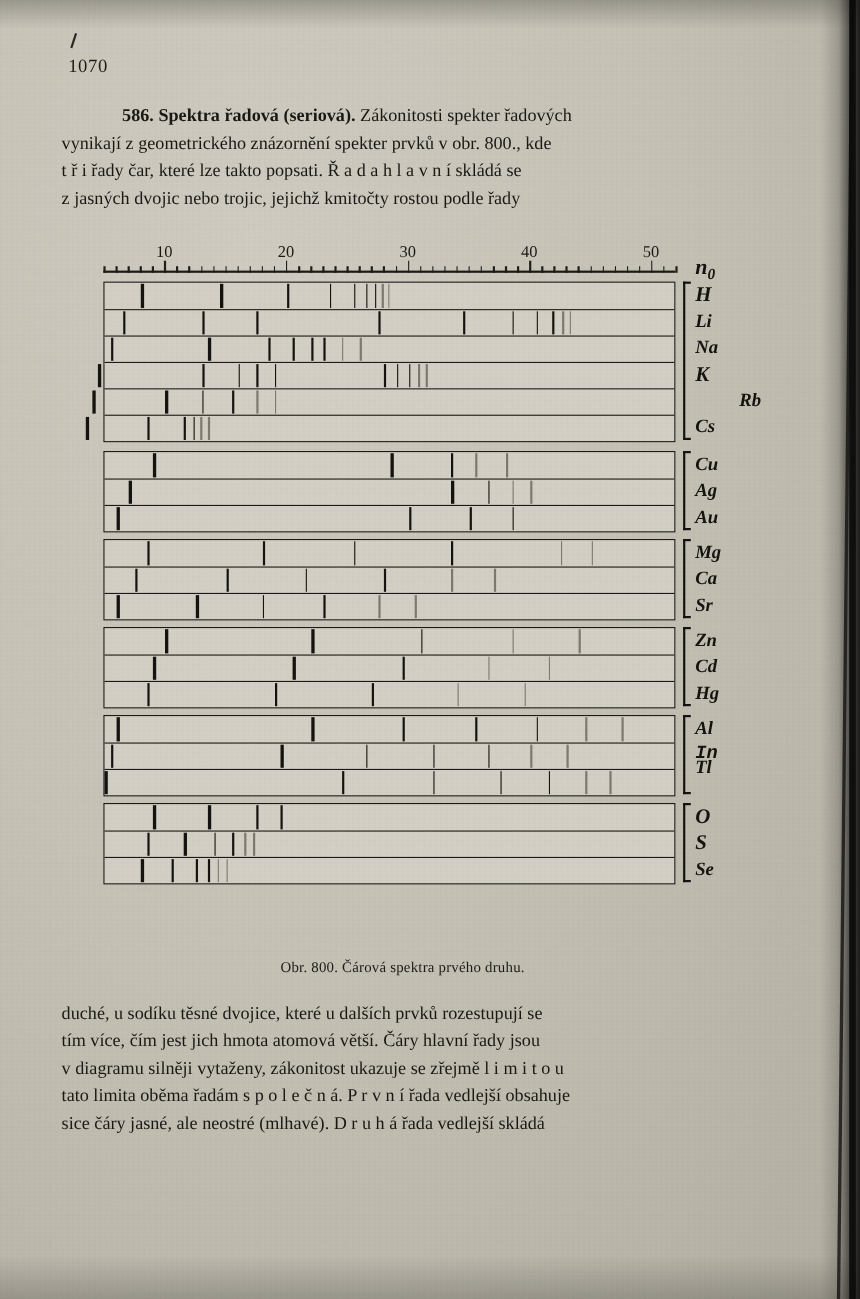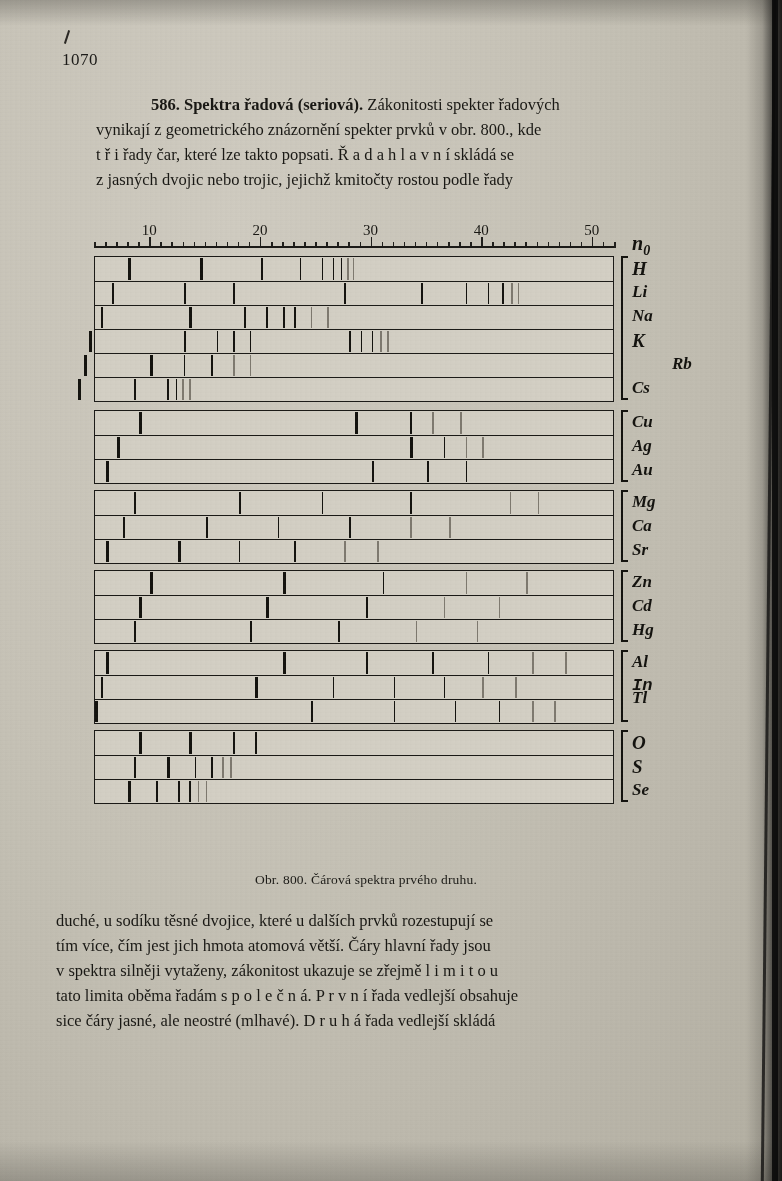--- a/index.html
+++ b/index.html
@@ -84,21 +84,21 @@
 
   .body-text {
     position: absolute;
     left: 56px;
     width: 618px;
     font-size: 16.5px;
     line-height: 25px;
     color: #191814;
     text-align: justify;
   }
-  #para-top { top: 92px; margin-left: 40px; }
+  #para-top { top: 92px; }
   #para-bottom { top: 908px; }
 
   .para-line { display: block; white-space: nowrap; }
   .indent { padding-left: 55px; }
   b.run { font-weight: bold; }
 
   
   #figure {
     position: absolute;
     left: 56px;
@@ -493,21 +493,21 @@
           <span></span>
         </div>
       </div>
   </div>
 
   <div id="figcaption">Obr. 800. Čárová spektra prvého druhu.</div>
 
   <div class="body-text" id="para-bottom">
     <span class="para-line">duché, u sodíku těsné dvojice, které u dalších prvků rozestupují se</span>
     <span class="para-line">tím více, čím jest jich hmota atomová větší. Čáry hlavní řady jsou</span>
-    <span class="para-line">v spektra silněji vytaženy, zákonitost ukazuje se zřejmě l i m i t o u</span>
+    <span class="para-line">v diagramu silněji vytaženy, zákonitost ukazuje se zřejmě l i m i t o u</span>
     <span class="para-line">tato limita oběma řadám s p o l e č n á. P r v n í řada vedlejší obsahuje</span>
     <span class="para-line">sice čáry jasné, ale neostré (mlhavé).  D r u h á řada vedlejší skládá</span>
   </div>
 
   <div id="grain"></div>
   <div id="top-shadow"></div>
   <div id="bottom-shadow"></div>
   <div id="edge-shadow"></div>
   <div id="edge-line"></div>
   <div id="edge-line2"></div>

